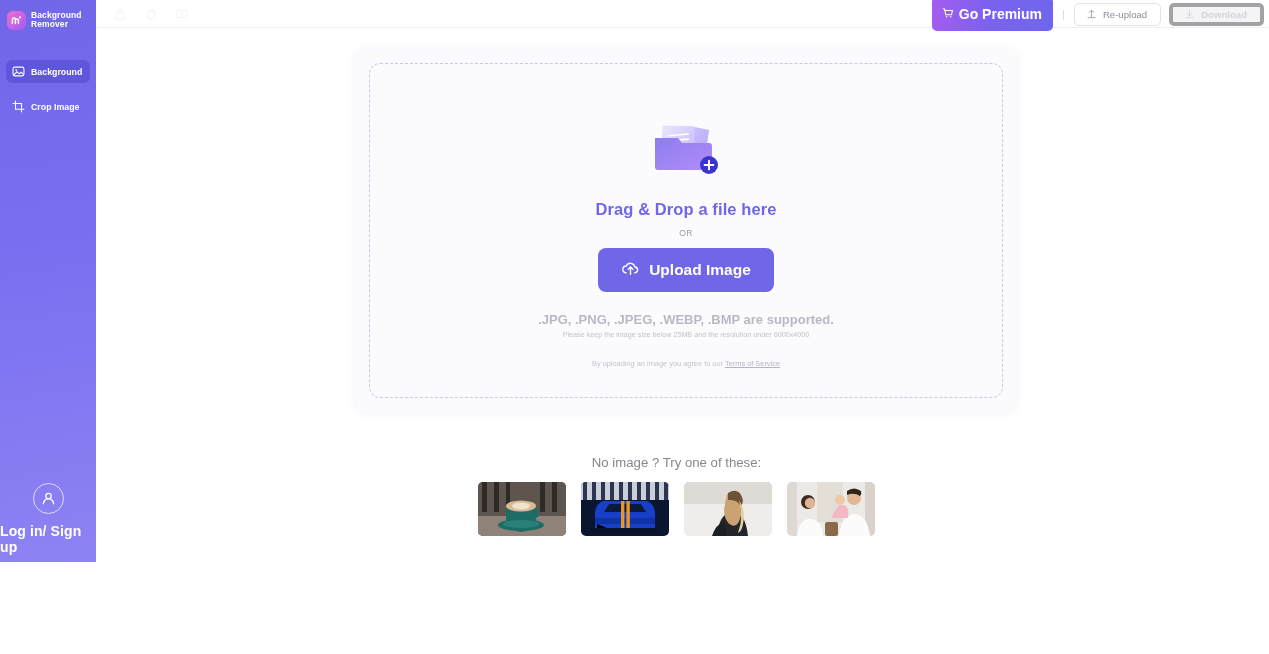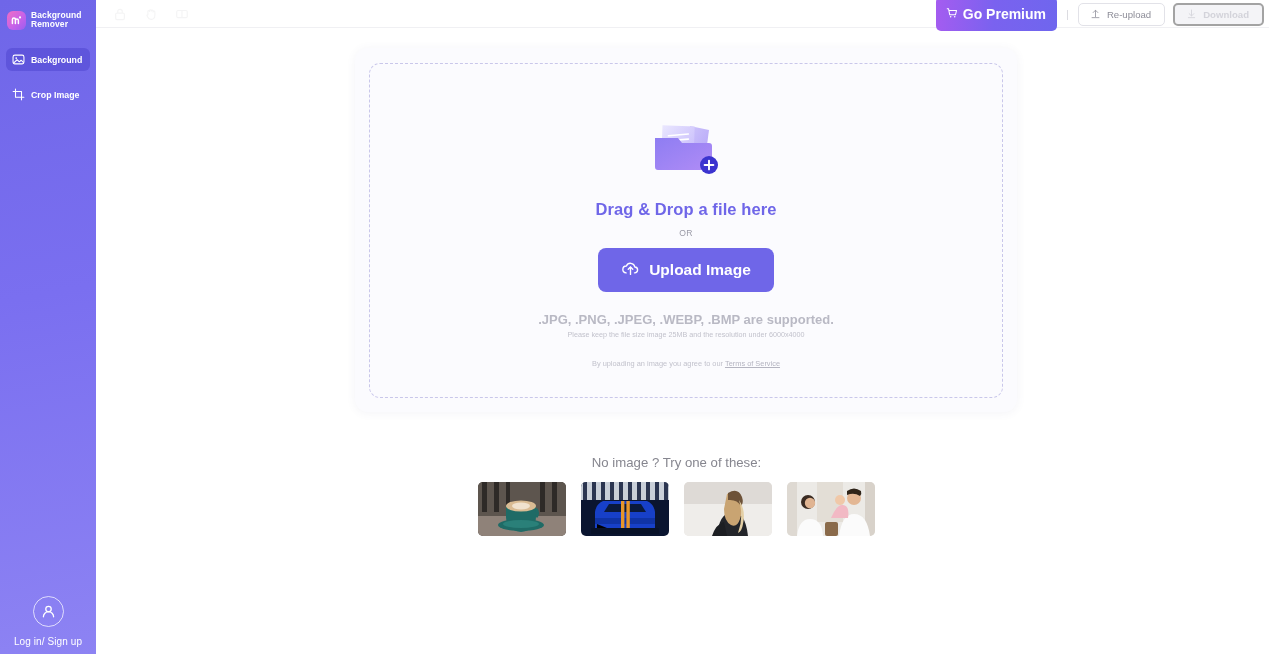--- a/index.html
+++ b/index.html
@@ -6,24 +6,24 @@
   html, body {
     width: 1269px; height: 654px;
     font-family: "Liberation Sans", sans-serif;
     background: #ffffff;
     overflow: hidden;
   }
   .app { position: relative; width: 1269px; height: 654px; display: flex; }
 
   
   .sidebar {
-    width: 96px; height: 654px; flex: 0 0 96px;
+    width: 96px; height: 562px; flex: 0 0 96px;
     background: linear-gradient(170deg, #6f66e8 0%, #7a6ff0 45%, #8d83f3 100%);
     position: relative;
-    display: flex; flex-direction: column;
+    display: flex; flex-direction: column; gap: 12px;
   }
   .brand {
     display: flex; align-items: center; gap: 5px;
     padding: 6px 6px 0 7px; height: 34px;
   }
   .brand-logo {
     width: 19px; height: 19px; border-radius: 6px; flex: 0 0 19px;
     background: linear-gradient(135deg, #f06ec4 0%, #c862e8 55%, #9a5df0 100%);
     display: flex; align-items: center; justify-content: center;
     position: relative;
@@ -48,21 +48,21 @@
     margin-top: auto; width: 100%;
     display: flex; flex-direction: column; align-items: center;
     padding-bottom: 3px;
   }
   .avatar {
     width: 31px; height: 31px; border-radius: 50%;
     border: 1.4px solid rgba(255,255,255,0.72);
     display: flex; align-items: center; justify-content: center;
     margin-bottom: 9px; cursor: pointer;
   }
-  .login-text { color: #ffffff; font-size: 10px; font-weight: normal; letter-spacing: .1px; padding-bottom: 4px; }
+  .login-text { color: #ffffff; font-size: 14px; font-weight: bold; letter-spacing: .1px; padding-bottom: 4px; }
 
   
   .main { flex: 1; height: 654px; position: relative; background: #ffffff; }
 
   .topbar {
     height: 28px; width: 100%;
     border-bottom: 1px solid #f0f0f3;
     display: flex; align-items: center;
     position: relative;
   }
@@ -82,21 +82,21 @@
     padding: 0 11px 0 10px; cursor: pointer; white-space: nowrap;
   }
   .divider-v { color: #d8d8de; font-size: 11px; margin: 0 9px; }
   .btn-reupload {
     height: 23px; border-radius: 5px; border: 1px solid #e2e2e8;
     background: #ffffff; color: #8d8d98; font-size: 9.6px;
     display: flex; align-items: center; gap: 6px;
     padding: 0 13px 0 11px; cursor: pointer; white-space: nowrap;
   }
   .btn-download {
-    height: 23px; border-radius: 5px; border: 2px solid #a3a3a3;
+    height: 23px; border-radius: 5px; border: 4px solid #a3a3a3;
     background: #f4f4f7; color: #d3d3da; font-size: 9.6px; font-weight: bold;
     display: flex; align-items: center; gap: 6px;
     padding: 0 13px 0 11px; margin-left: 8px; margin-right: 5px;
     cursor: default; white-space: nowrap;
   }
 
   
   .card {
     position: absolute; left: 259px; top: 48px;
     width: 662px; height: 364px;
@@ -292,21 +292,21 @@
             <svg width="19" height="19" viewBox="0 0 20 20">
               <path d="M5.4 14.6 a3.6 3.6 0 0 1 .3-7.2 a4.6 4.6 0 0 1 8.8 1 a3.1 3.1 0 0 1-.3 6.2" fill="none" stroke="#ffffff" stroke-width="1.45" stroke-linecap="round" stroke-linejoin="round"></path>
               <path d="M10 16.2 V8.6" fill="none" stroke="#ffffff" stroke-width="1.45" stroke-linecap="round"></path>
               <path d="M7.6 10.8 L10 8.4 L12.4 10.8" fill="none" stroke="#ffffff" stroke-width="1.45" stroke-linecap="round" stroke-linejoin="round"></path>
             </svg>
           </span>
           <span>Upload Image</span>
         </div>
 
         <div class="hint1">.JPG, .PNG, .JPEG, .WEBP, .BMP are supported.</div>
-        <div class="hint2">Please keep the file size image 25MB and the resolution under 6000x4000</div>
+        <div class="hint2">Please keep the image size below 25MB and the resolution under 6000x4000</div>
 
         <div class="terms">
           <span>By uploading an image you agree to our </span><a href="#">Terms of Service</a>
         </div>
       </div>
     </section>
 
     <section class="samples">
       <div class="samples-title">No image ? Try one of these:</div>
       <div class="thumbs">

